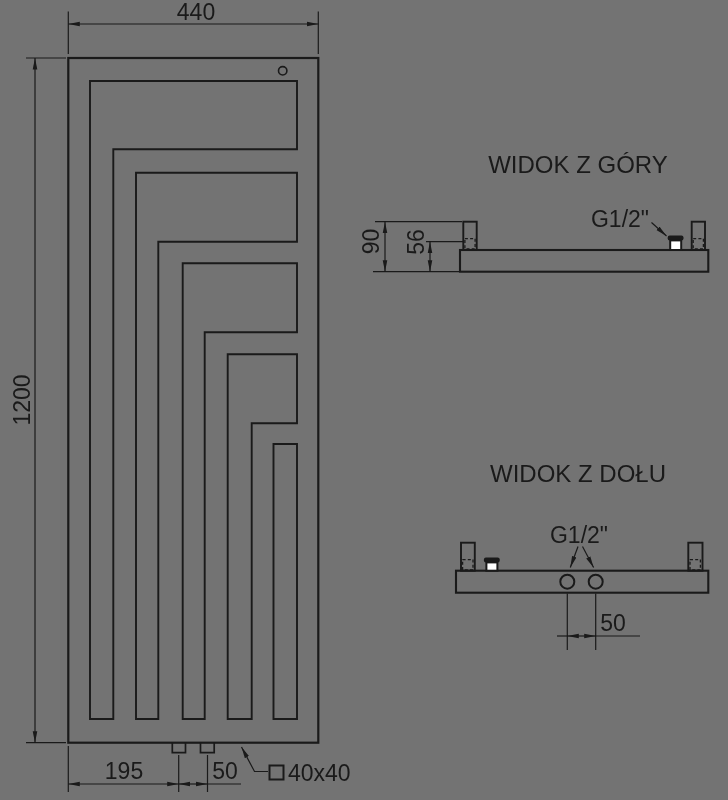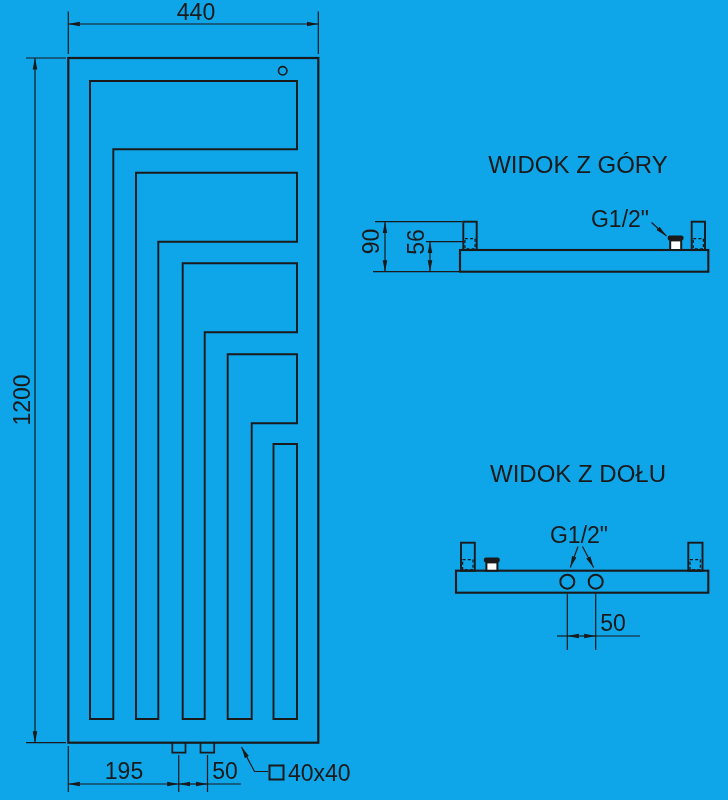--- a/index.html
+++ b/index.html
@@ -5,21 +5,21 @@
   html, body {
     margin: 0;
     padding: 0;
     background: #ffffff;
     font-family: "Liberation Sans", sans-serif;
   }
   .page {
     position: relative;
     width: 728px;
     height: 800px;
-    background: #0ea5e9;
+    background: #737373;
     overflow: hidden;
   }
   svg text {
     fill: #1a1a1a;
     font-family: "Liberation Sans", sans-serif;
   }
   .dim-text { font-size: 23px; }
   .title-text { font-size: 24px; }
   .outline { fill: none; stroke: #1a1a1a; stroke-width: 2.2; }
   .slot { fill: none; stroke: #1a1a1a; stroke-width: 1.9; }

